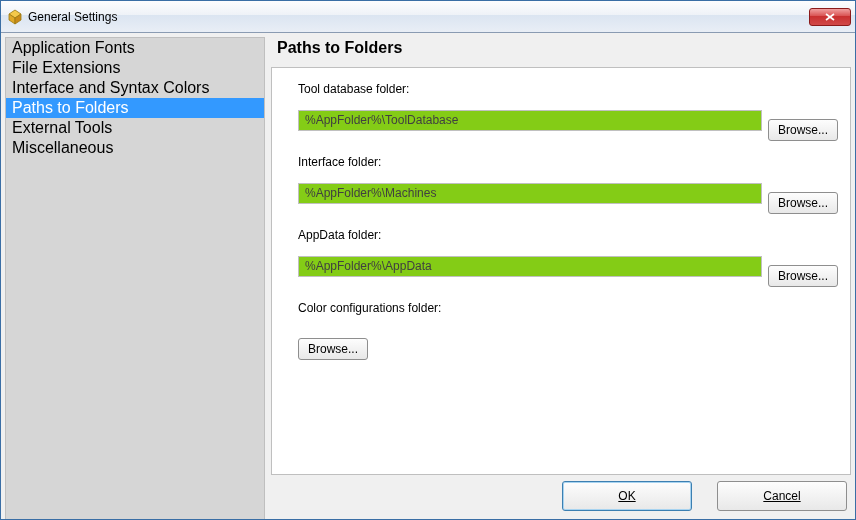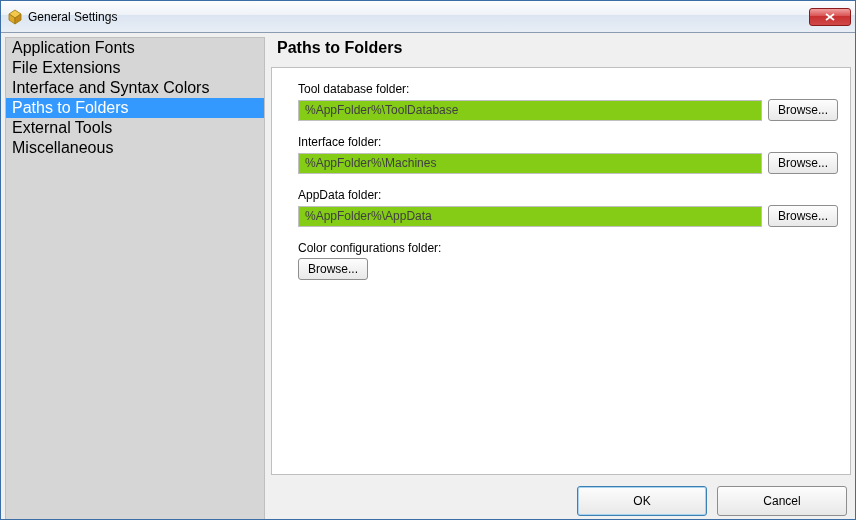--- a/index.html
+++ b/index.html
@@ -117,29 +117,30 @@
   .browse-btn {
     width: 70px;
     height: 22px;
     background: linear-gradient(to bottom, #fdfdfd 0%, #e8e8e8 100%);
     border: 1px solid #8e8e8e;
     border-radius: 3px;
     font-size: 12px;
     font-family: inherit;
     padding: 0;
     cursor: pointer;
+    margin-top: 20px;
   }
 
   .button-bar {
     height: 40px;
     display: flex;
     justify-content: flex-end;
-    align-items: center;
-    gap: 10px;
+    gap: 25px;
     padding: 0 4px;
+    text-decoration: underline;
   }
   .dlg-btn {
     width: 130px;
     height: 30px;
     background: linear-gradient(to bottom, #fdfdfd 0%, #e8e8e8 100%);
     border: 1px solid #8e8e8e;
     border-radius: 3px;
     font-size: 12px;
     font-family: inherit;
     cursor: pointer;

